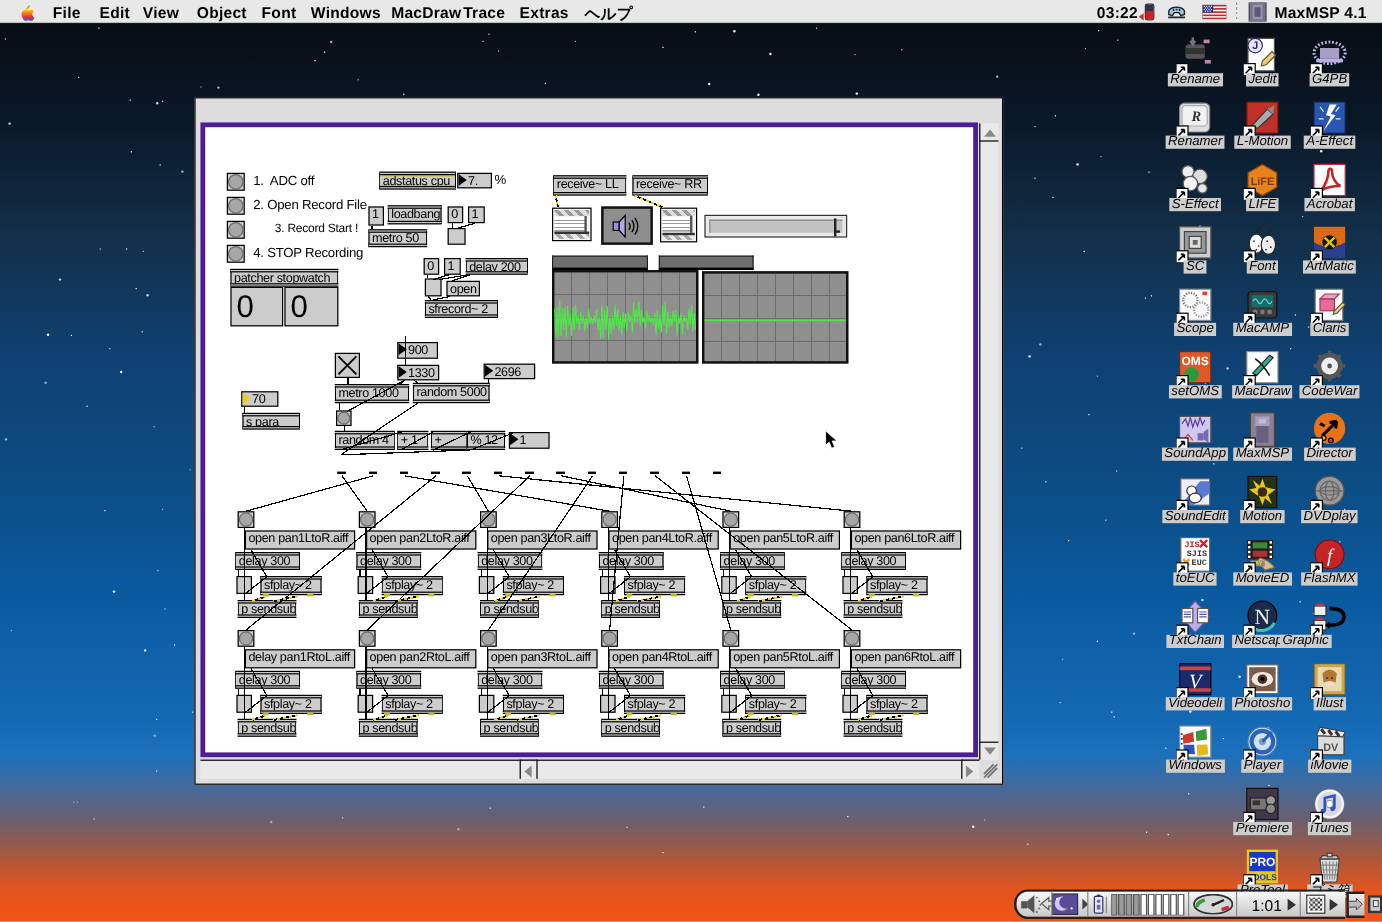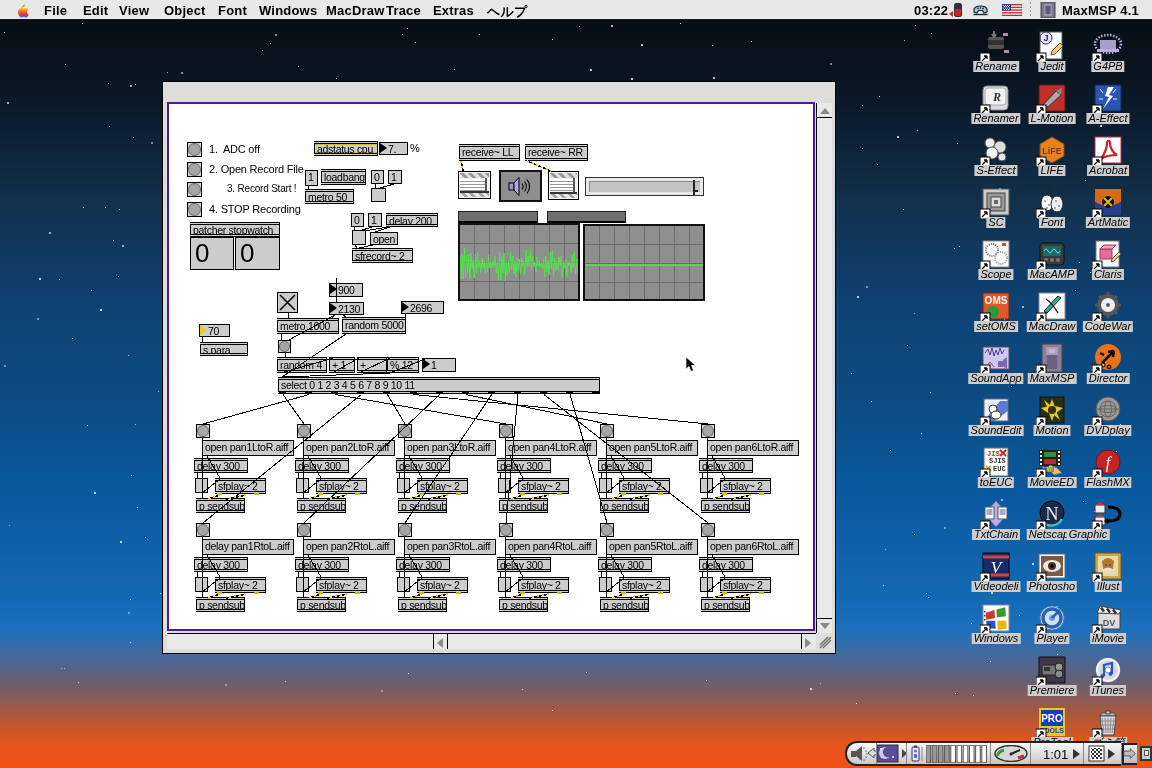--- a/index.html
+++ b/index.html
@@ -8,21 +8,21 @@
  #aa583c 93%,#e1551e 96.5%,#f35214 100%)}
 .abs{position:absolute}
 #menubar{position:absolute;left:0;top:0;width:1152px;height:20px;background:#e8e8e8;border-bottom:1px solid #1a1a1a;z-index:50}
 #menubar .mi{position:absolute;top:3px;font-size:13px;color:#000;font-weight:bold;letter-spacing:0.2px}
 .iclabel{position:absolute;background:#ccc;color:#000;font-style:italic;font-size:11px;padding:0 2px;white-space:nowrap;line-height:11px;height:11px}
 .win{position:absolute;left:162px;top:81px;width:674px;height:573px;background:#ddd;border:1px solid #000;z-index:10}
 .tb{position:absolute;left:0;top:0;width:672px;height:18px;background:#ddd;border-bottom:1px solid #555}
 .tstripe{position:absolute;top:3px;height:12px;background:repeating-linear-gradient(180deg,#e9e9e9 0 1px,#9a9a9a 1px 2px)}
 .tbox{position:absolute;top:3px;width:11px;height:11px;background:linear-gradient(135deg,#fff, #aaa);border:1px solid #333;box-shadow:0 0 0 1px #ddd}
 .ttl{position:absolute;top:2px;font-size:12px;font-weight:bold;color:#000;background:#ddd;padding:0 7px}
-#patch{position:absolute;left:167px;top:102px;width:648px;height:529px;background:#fff;border:2px solid #4c1d95;z-index:11;overflow:hidden}
+#patch{position:absolute;left:167px;top:102px;width:648px;height:529px;background:#fff;border:4px solid #4c1d95;z-index:11;overflow:hidden}
 #patch > div{position:absolute}
 .obj{background:#ccc;border:1px solid #000;border-top:3px double #000;border-bottom:3px double #000;font-size:10.5px;letter-spacing:-0.3px;line-height:10px;color:#000;padding-left:2px;white-space:nowrap;overflow:hidden}
 .msg{background:#ccc;border:1px solid #000;font-size:10.5px;letter-spacing:-0.3px;line-height:12px;color:#000;padding-left:2px;white-space:nowrap;overflow:hidden}
 .num{background:#ccc;border:1px solid #000;font-size:10.5px;letter-spacing:-0.3px;line-height:11px;color:#000;white-space:nowrap;overflow:hidden}
 .num i{position:absolute;left:0;top:0;width:0;height:0;border-top:5px solid transparent;border-bottom:5px solid transparent;border-left:7px solid #000}
 .num span{position:absolute;left:8px;top:1px;font-style:normal}
 .bang{background:#ccc;border:1px solid #000}
 .bang b{position:absolute;left:0px;top:0px;right:0px;bottom:0px;border-radius:50%;background:#a6a6a6;border:1px solid #6a6a6a}
 .cm{font-size:10.5px;letter-spacing:-0.2px;line-height:12px;color:#000;white-space:nowrap}
 .sb{background:#e9e9e9}
@@ -681,21 +681,21 @@
 <svg width="19" height="19" viewBox="0 0 19 19" style="position:absolute">
         <path d="M2 2 L17 17 M17 2 L2 17" stroke="#000" stroke-width="1.6"></path>
       </svg>
     </div>
 <div class="num" style="left:160px;top:179px;width:34px;height:14px">
       <i style="border-left-color:#000"></i>
       <span>900</span>
     </div>
 <div class="num" style="left:160px;top:198px;width:35px;height:13px">
       <i style="border-left-color:#000"></i>
-      <span>2130</span>
+      <span>1330</span>
     </div>
 <div class="num" style="left:232px;top:197px;width:43px;height:13px">
       <i style="border-left-color:#000"></i>
       <span>2696</span>
     </div>
 <div class="obj" style="left:108px;top:214px;width:62px;height:16px;">metro 1000</div>
 <div class="obj" style="left:173px;top:213px;width:64px;height:17px;">random 5000</div>
 <div class="bang" style="left:109px;top:236px;width:13px;height:13px">
       <b></b>
     </div>
@@ -705,21 +705,20 @@
     </div>
 <div class="obj" style="left:31px;top:238px;width:48px;height:14px;">s para</div>
 <div class="obj" style="left:108px;top:253px;width:50px;height:16px;">random 4</div>
 <div class="obj" style="left:160px;top:253px;width:26px;height:16px;">+ 1</div>
 <div class="obj" style="left:188px;top:253px;width:30px;height:16px;">+ </div>
 <div class="obj" style="left:218px;top:253px;width:32px;height:16px;">% 12</div>
 <div class="num" style="left:253px;top:254px;width:34px;height:14px">
       <i style="border-left-color:#000"></i>
       <span>1</span>
     </div>
-<div class="obj" style="left:109px;top:273px;width:322px;height:17px;">select 0 1 2 3 4 5 6 7 8 9 10 11</div>
 <div style="left:110px;top:287px;width:320px;height:2px;background:repeating-linear-gradient(90deg,#000 0 7px,transparent 7px 26.1px)"></div>
 <div class="bang" style="left:27px;top:320px;width:14px;height:14px">
       <b></b>
     </div>
 <div class="msg" style="left:33px;top:336px;width:92px;height:16px">open pan1LtoR.aiff</div>
 <div class="obj" style="left:25px;top:354px;width:54px;height:15px;">delay 300</div>
 <div class="msg" style="left:26px;top:374px;width:13px;height:15px"></div>
 <div class="obj" style="left:46px;top:374px;width:51px;height:16px;">sfplay~ 2</div>
 <div style="left:48px;top:389px;width:5px;height:2px;background:#c8b820"></div>
 <div style="left:85px;top:389px;width:5px;height:2px;background:#c8b820"></div>

